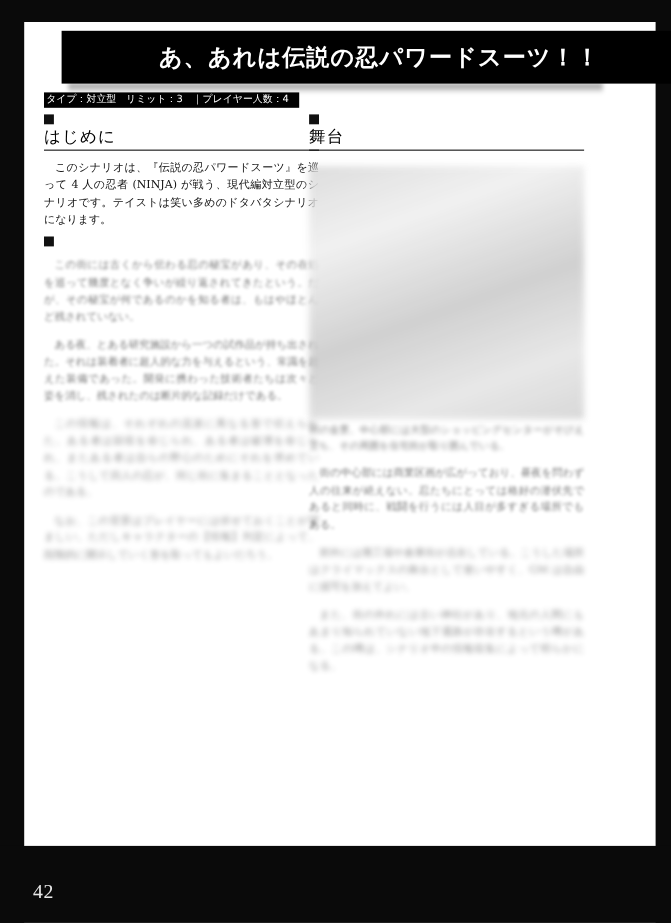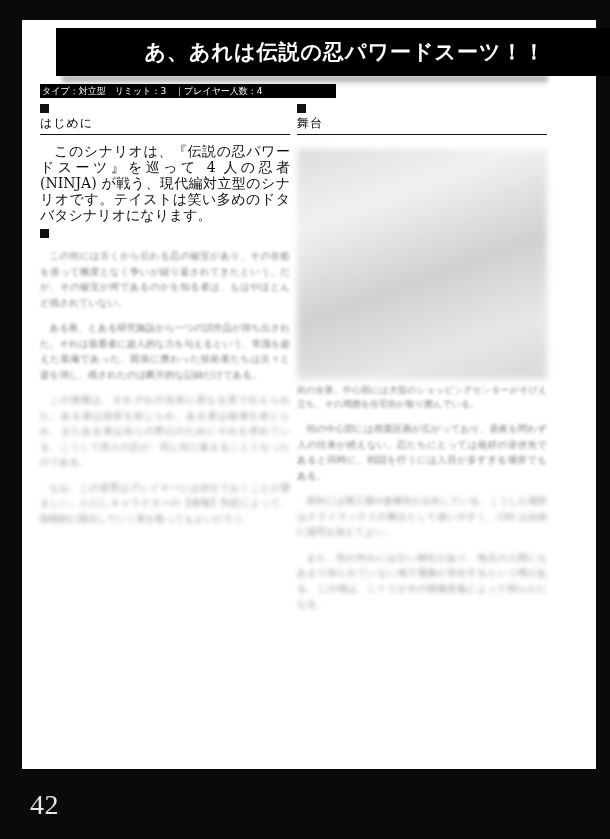--- a/index.html
+++ b/index.html
@@ -43,21 +43,21 @@
     position: absolute;
     left: 0; bottom: 0;
     width: 610px; height: 70px;
     background: #0a0a0a;
   }
   .page-number {
     position: absolute;
     left: 30px;
     bottom: 18px;
     color: #e8e8e8;
-    font-size: 28px;
+    font-size: 18px;
     font-family: "Liberation Serif", serif;
     letter-spacing: 0.5px;
     margin-top: 28px;
   }
 
   
   .title-banner {
     position: absolute;
     left: 56px;
     top: 28px;
@@ -81,61 +81,61 @@
     height: 9px;
     background: linear-gradient(to bottom, rgba(0,0,0,0.45), rgba(0,0,0,0));
     filter: blur(2px);
   }
 
   
   .meta-strip {
     position: absolute;
     left: 40px;
     top: 84px;
-    width: 296px;
+    width: 232px;
     height: 14px;
     background: #000000;
     color: #ffffff;
     font-family: "DejaVu Sans", sans-serif;
     font-size: 9px;
     line-height: 14px;
     padding-left: 2px;
     box-sizing: border-box;
     white-space: nowrap;
     overflow: hidden;
   }
 
   
   .col {
     position: absolute;
     top: 104px;
     width: 250px;
   }
   .col-left { left: 40px; }
-  .col-right { left: 297px; }
+  .col-right { left: 281px; }
 
   .sec-head {
     font-family: Liberation Mono, monospace;
-    font-size: 12px;
+    font-size: 15px;
     font-weight: normal;
     margin: 0 0 2px 0;
     padding-bottom: 2px;
     border-bottom: 1.5px solid #111;
     letter-spacing: 1px;
   }
   .sec-head-marker {
     display: block;
     width: 9px;
     height: 9px;
     background: #111;
     margin-bottom: 2px;
   }
   .para {
     font-family: "DejaVu Serif", serif;
-    font-size: 14px;
+    font-size: 10px;
     line-height: 16px;
     text-align: justify;
     margin: 8px 0 0 0;
     text-indent: 1em;
     color: #111;
   }
 
   
   .blur-block {
     margin-top: 10px;

